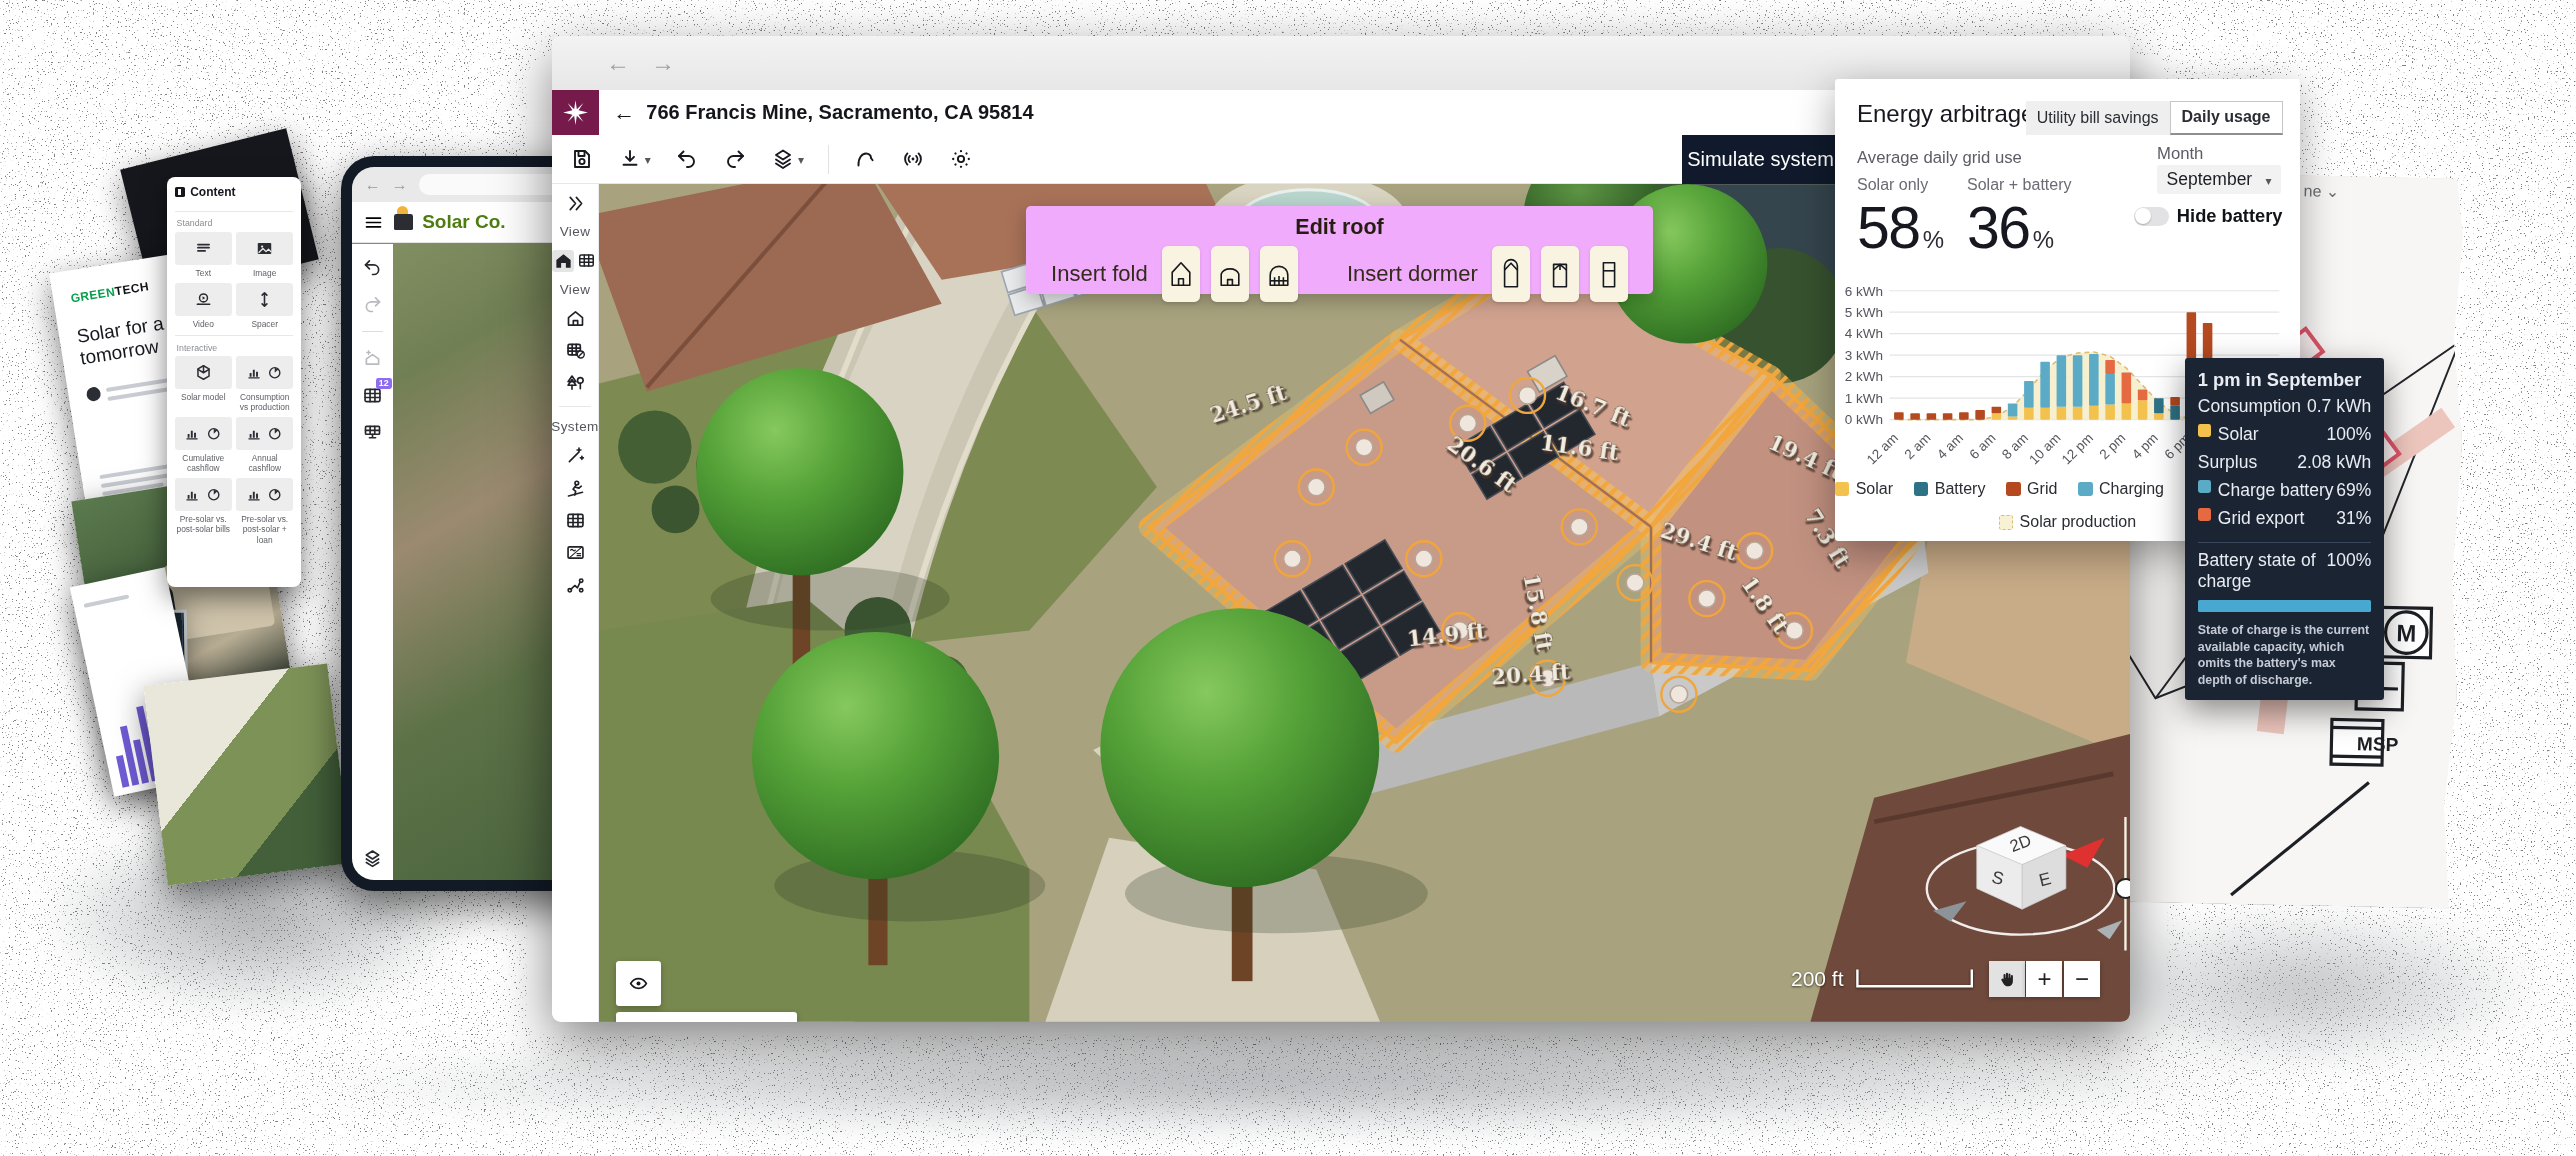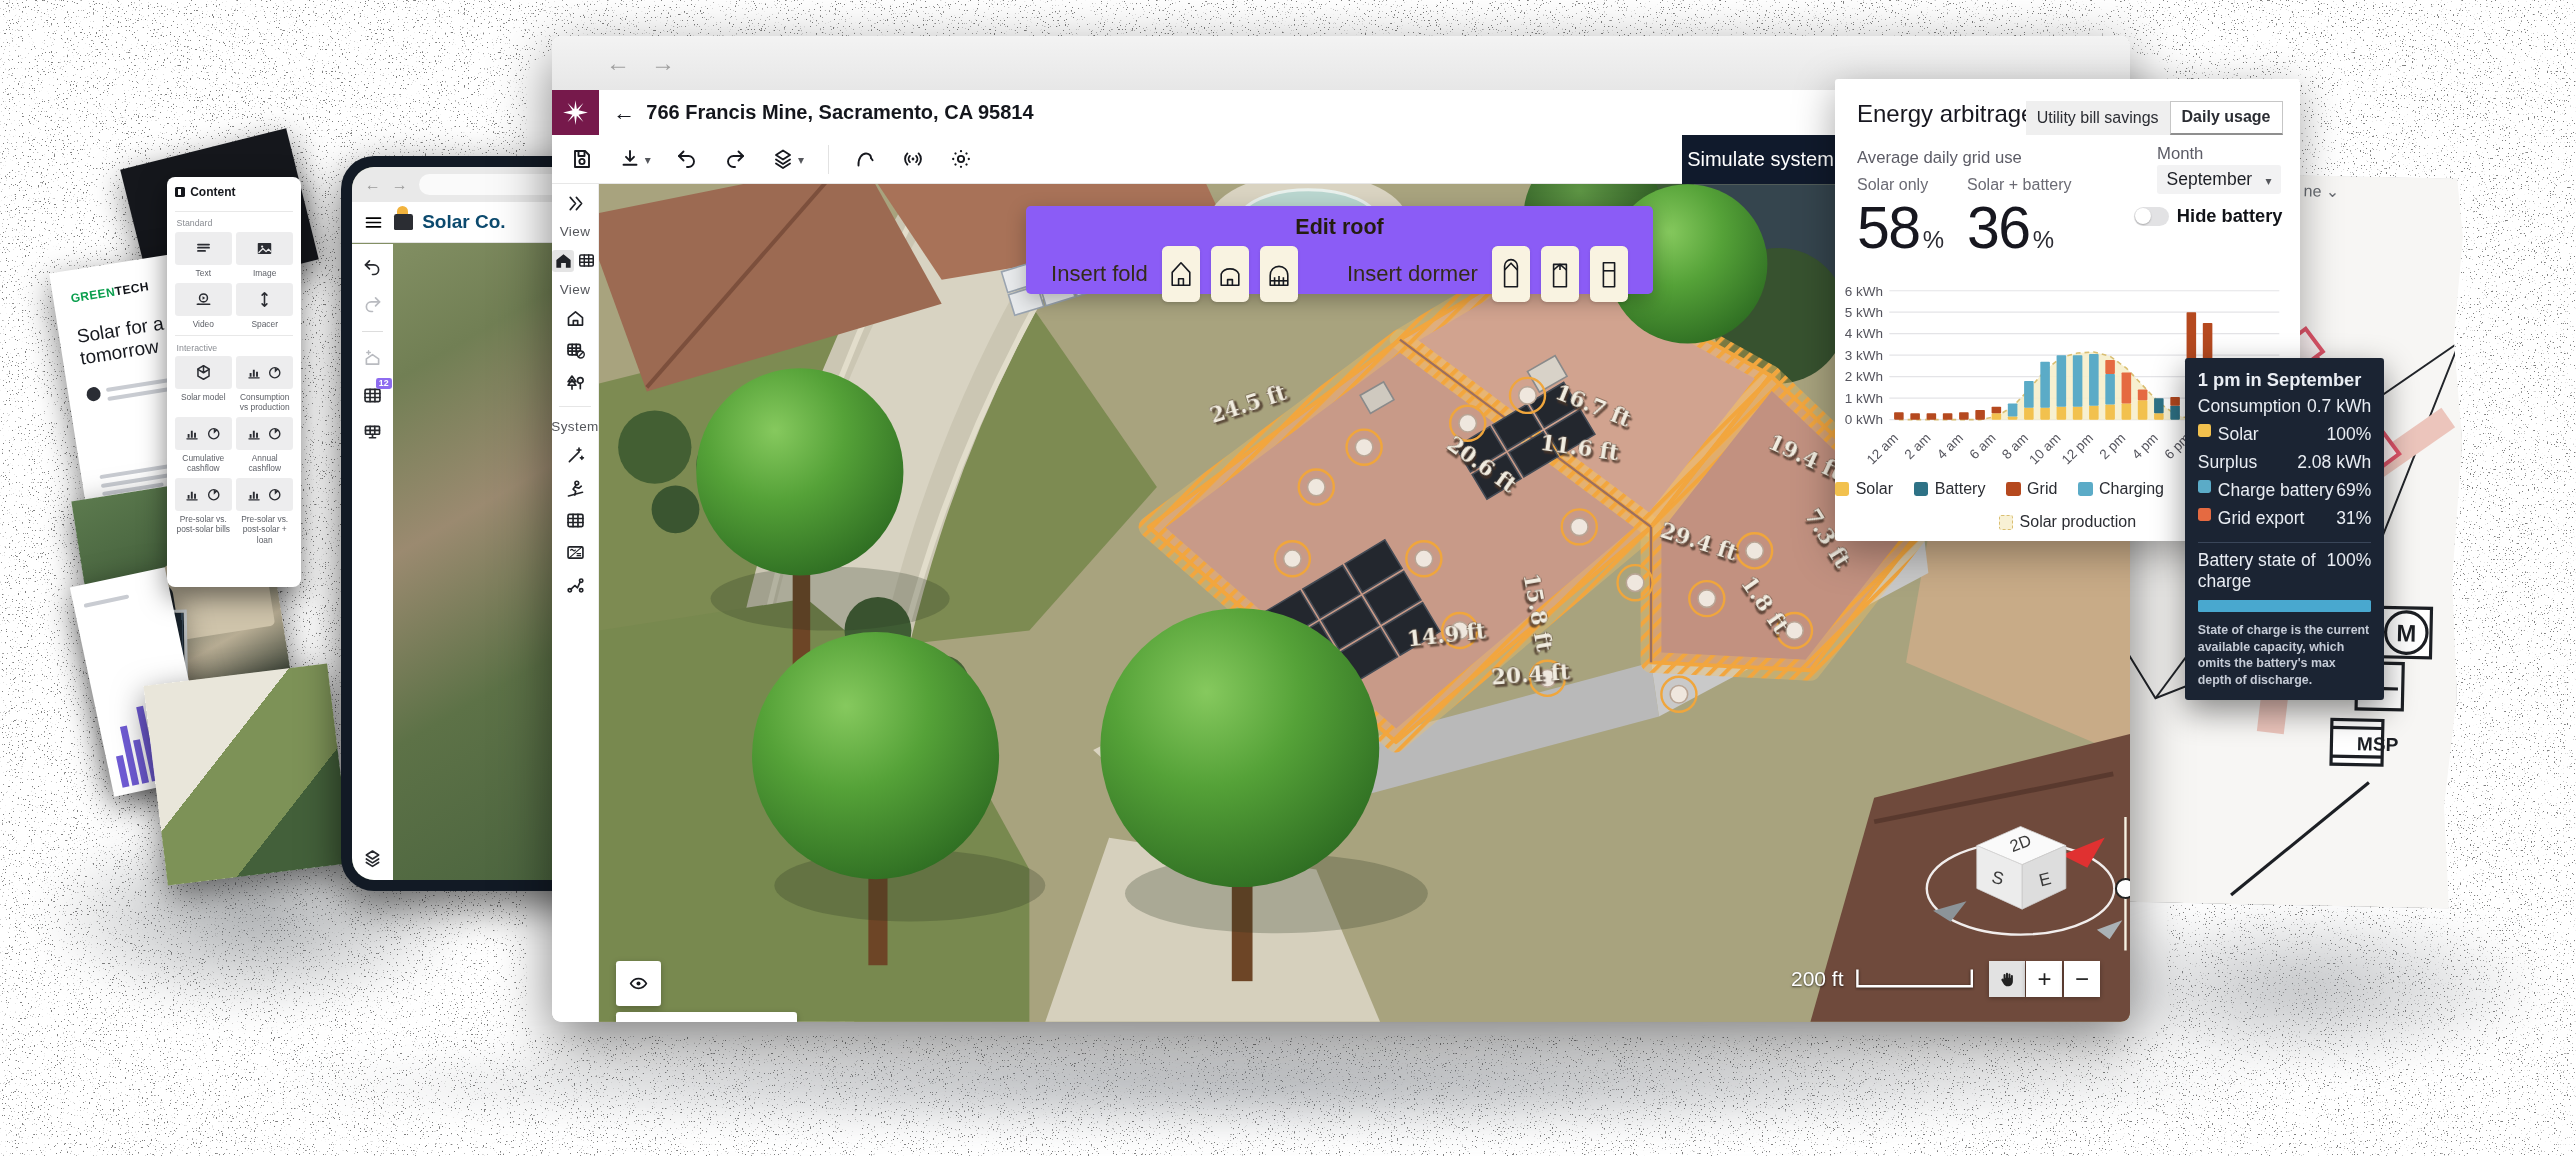--- a/index.html
+++ b/index.html
@@ -55,21 +55,21 @@
   .cp-div { border-top:0.8px solid #e8e8e8; margin:6.4px 0 0; }
 
   
   #tablet { position:absolute; left:341px; top:156px; width:376px; height:735px; z-index:3;
     background:#121a25; border-radius:33px; box-shadow:0 14.3px 40px rgba(0,0,0,.6); padding:11px; }
   #tablet .screen { position:relative; width:100%; height:100%; border-radius:22px; overflow:hidden;
     background:linear-gradient(150deg,#8e9a6d 0%,#717f54 26%,#9b8a70 45%,#5d7247 66%,#45603c 100%); }
   .tb-chrome { height:35px; background:#e9e9e9; display:flex; align-items:center; gap:11px; padding:0 12.8px; color:#9c9c9c; font-size:16px; }
   .tb-chrome .pill { flex:1; height:21px; background:#fafafa; border-radius:11px; }
   .tb-appbar { height:41px; background:#fff; display:flex; align-items:center; gap:9.6px; padding:0 11px; border-bottom:0.8px solid #e4e4e4; }
-  .tb-appbar .name { font-size:19px; font-weight:600; color:#0c4a6e; }
+  .tb-appbar .name { font-size:19px; font-weight:600; color:#4d7c0f; }
   .tb-appbar .city { margin-left:auto; font-size:15px; color:#17191f; }
   .tb-logo { width:19px; height:16px; background:#2b2d33; border-radius:2.4px 2.4px 1.6px 1.6px; position:relative; }
   .tb-logo:before { content:""; position:absolute; left:3.2px; top:-8px; width:11px; height:8px; background:#f2b33d; border-radius:8px 8px 0 0; }
   .tb-rail { position:absolute; left:0; top:77px; bottom:0; width:41px; background:#fff; display:flex; flex-direction:column;
     align-items:center; gap:16px; padding-top:12.8px; color:#27292e; }
   .tb-rail .dim { color:#b9bbc0; } .tb-rail hr { width:21px; border:none; border-top:0.8px solid #ddd; margin:0; }
   .tb-badge { position:relative; }
   .tb-badge em { position:absolute; top:-7.2px; right:-8.8px; background:#8e6cf0; color:#fff; font-style:normal;
     font-size:8.8px; font-weight:bold; padding:0.8px 3.2px; border-radius:2.4px; }
   .tb-rail .bottom { margin-top:auto; margin-bottom:11px; }
@@ -106,21 +106,21 @@
     display:flex; flex-direction:column; align-items:center; padding-top:8px; gap:10.4px; color:#202227; z-index:3; }
   #side-toolbar .slabel { font-size:13.5px; color:#55575c; letter-spacing:0.4px; }
   #side-toolbar .irow { display:flex; gap:1.6px; }
   #side-toolbar .icell { width:22px; height:22px; display:flex; align-items:center; justify-content:center; border-radius:3.2px; }
   #side-toolbar .icell.sel { background:#e4e4e4; }
   #side-toolbar hr { width:32px; border:none; border-top:0.8px solid #e6e6e6; margin:1.6px 0; }
 
   #canvas { position:absolute; left:47px; top:148px; width:1531px; height:838px; overflow:hidden; background:#a8a37e; }
 
   
-  #edit-roof { position:absolute; left:427px; top:21.5px; width:627px; height:88px; background:#8b5cf6; border-radius:4.8px;
+  #edit-roof { position:absolute; left:427px; top:21.5px; width:627px; height:88px; background:#f0abfc; border-radius:4.8px;
     box-shadow:0 6.4px 19px rgba(0,0,0,.25); z-index:4; text-align:center; }
   #edit-roof h3 { font-size:21.5px; font-weight:bold; color:#241d10; margin-top:9.6px; }
   .er-row { display:flex; align-items:center; justify-content:center; gap:11px; margin-top:6.4px; }
   .er-label { font-size:22px; color:#332b1a; margin-right:3.2px; }
   .er-gap { width:27px; }
   .er-btn { width:38px; height:56px; background:#f9f3e1; border:none; border-radius:5.6px; display:flex; align-items:center;
     justify-content:center; color:#17191f; box-shadow:0 1.6px 3.2px rgba(0,0,0,.12); }
 
   
   #map-controls { position:absolute; left:16.7px; top:777px; display:flex; gap:6.4px; z-index:4;flex-direction:column; }

